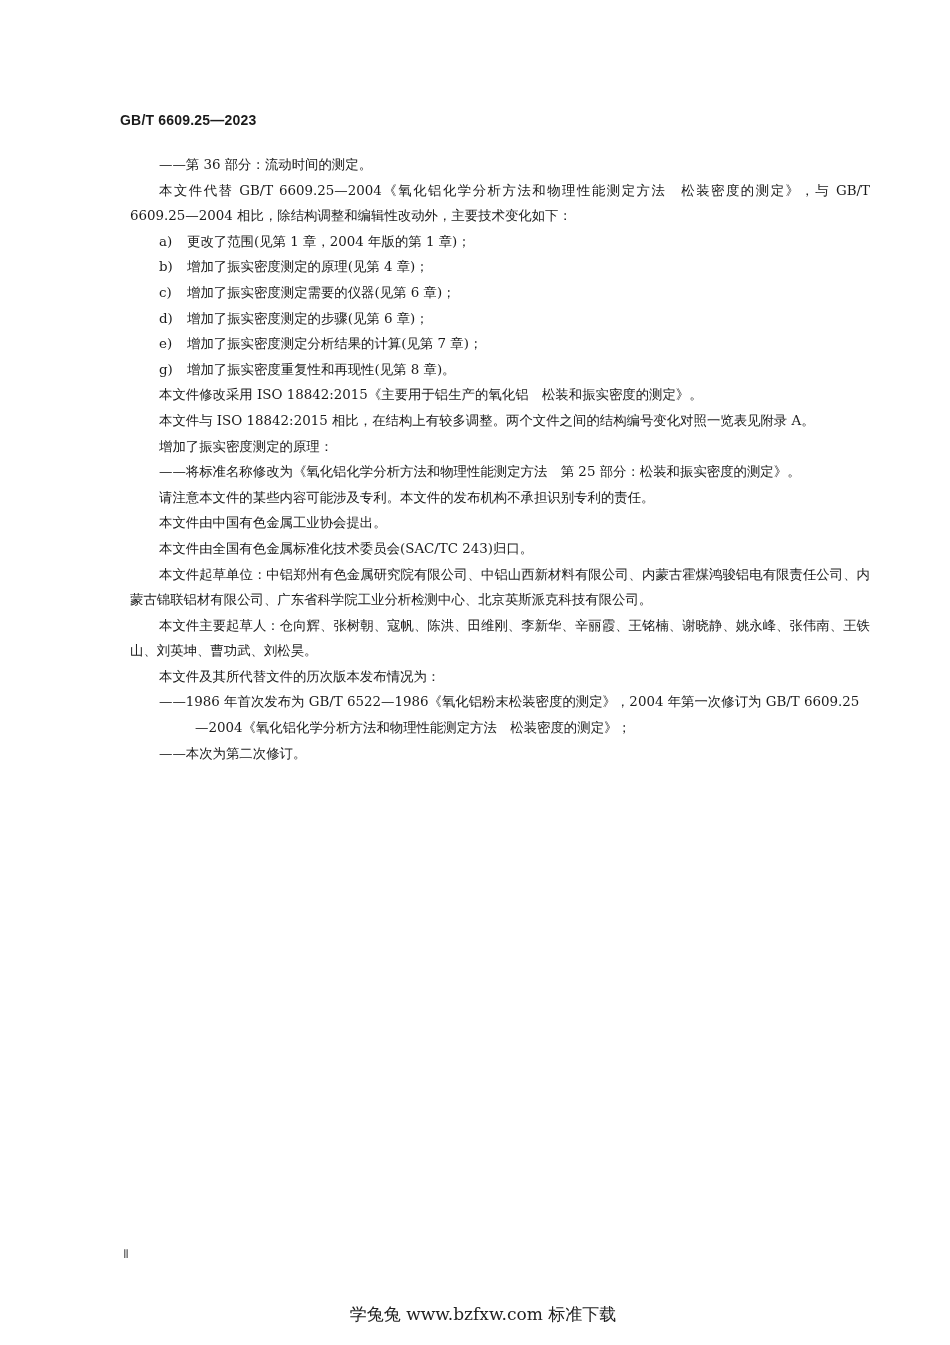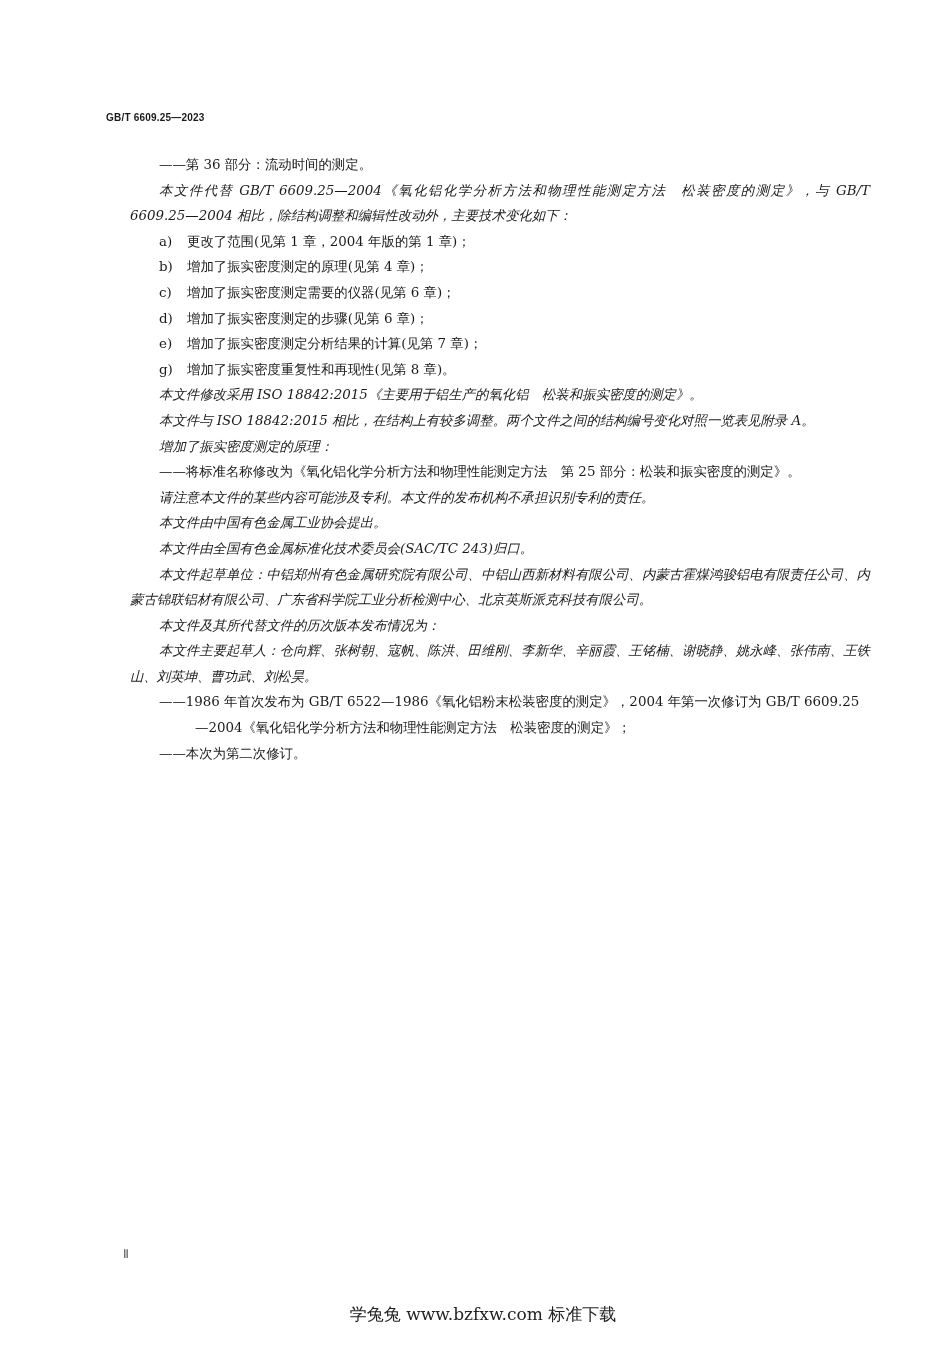--- a/index.html
+++ b/index.html
@@ -1,21 +1,21 @@
 <!DOCTYPE html>
 <html><head>
 <meta charset="utf-8">
 <style>
   html, body { margin:0; padding:0; background:#ffffff; }
   body { width:950px; height:1345px; position:relative; overflow:hidden;
          font-family:"DejaVu Serif", "Liberation Serif", serif; color:#1a1a1a; }
-  .header { position:absolute; left:106px; top:112px; font-family:"Liberation Sans", "DejaVu Sans", sans-serif;
-            font-weight:bold; font-size:10px; letter-spacing:0.2px; }
+  .header { position:absolute; left:120px; top:112px; font-family:"Liberation Sans", "DejaVu Sans", sans-serif;
+            font-weight:bold; font-size:14px; letter-spacing:0.2px; }
   .body-text { position:absolute; left:106px; top:152px; width:740px; font-size:13.4px; line-height:25.6px;margin-left:24px; }
-  .p { margin:0; text-indent:29px; text-align:justify;font-style:italic; }
+  .p { margin:0; text-indent:29px; text-align:justify; }
   .item { margin:0; padding-left:29px; display:flex; }
   .item .mk { width:28px; flex:none; }
   .dash { margin:0; padding-left:65px; text-indent:-36px; }
   .pageno { position:absolute; left:123px; top:1247px; font-size:12px; font-family:"Liberation Sans", sans-serif; color:#555; }
   .footer { position:absolute; left:0; width:950px; top:1303px; text-align:center; font-size:17px;
             font-family:"DejaVu Serif", serif; color:#222; padding-left:8px; }
   .footer span { margin-left:0; }
 </style>
 </head>
 <body>
@@ -52,22 +52,22 @@
   </div>
 
   <p class="p">本文件修改采用 ISO 18842:2015《主要用于铝生产的氧化铝　松装和振实密度的测定》。</p>
   <p class="p">本文件与 ISO 18842:2015 相比，在结构上有较多调整。两个文件之间的结构编号变化对照一览表见附录 A。</p>
   <p class="p">增加了振实密度测定的原理：</p>
   <p class="dash">——将标准名称修改为《氧化铝化学分析方法和物理性能测定方法　第 25 部分：松装和振实密度的测定》。</p>
   <p class="p">请注意本文件的某些内容可能涉及专利。本文件的发布机构不承担识别专利的责任。</p>
   <p class="p">本文件由中国有色金属工业协会提出。</p>
   <p class="p">本文件由全国有色金属标准化技术委员会(SAC/TC 243)归口。</p>
   <p class="p">本文件起草单位：中铝郑州有色金属研究院有限公司、中铝山西新材料有限公司、内蒙古霍煤鸿骏铝电有限责任公司、内蒙古锦联铝材有限公司、广东省科学院工业分析检测中心、北京英斯派克科技有限公司。</p>
+  <p class="p">本文件主要起草人：仓向辉、张树朝、寇帆、陈洪、田维刚、李新华、辛丽霞、王铭楠、谢晓静、姚永峰、张伟南、王铁山、刘英坤、曹功武、刘松昊。</p>
   <p class="p">本文件及其所代替文件的历次版本发布情况为：</p>
-  <p class="p">本文件主要起草人：仓向辉、张树朝、寇帆、陈洪、田维刚、李新华、辛丽霞、王铭楠、谢晓静、姚永峰、张伟南、王铁山、刘英坤、曹功武、刘松昊。</p>
   <p class="dash">——1986 年首次发布为 GB/T 6522—1986《氧化铝粉末松装密度的测定》，2004 年第一次修订为 GB/T 6609.25—2004《氧化铝化学分析方法和物理性能测定方法　松装密度的测定》；</p>
   <p class="dash">——本次为第二次修订。</p>
 </div>
 
 <div class="pageno">Ⅱ</div>
 
 <div class="footer">
   <span>学兔兔 www.bzfxw.com 标准下载</span>
 </div>
 

